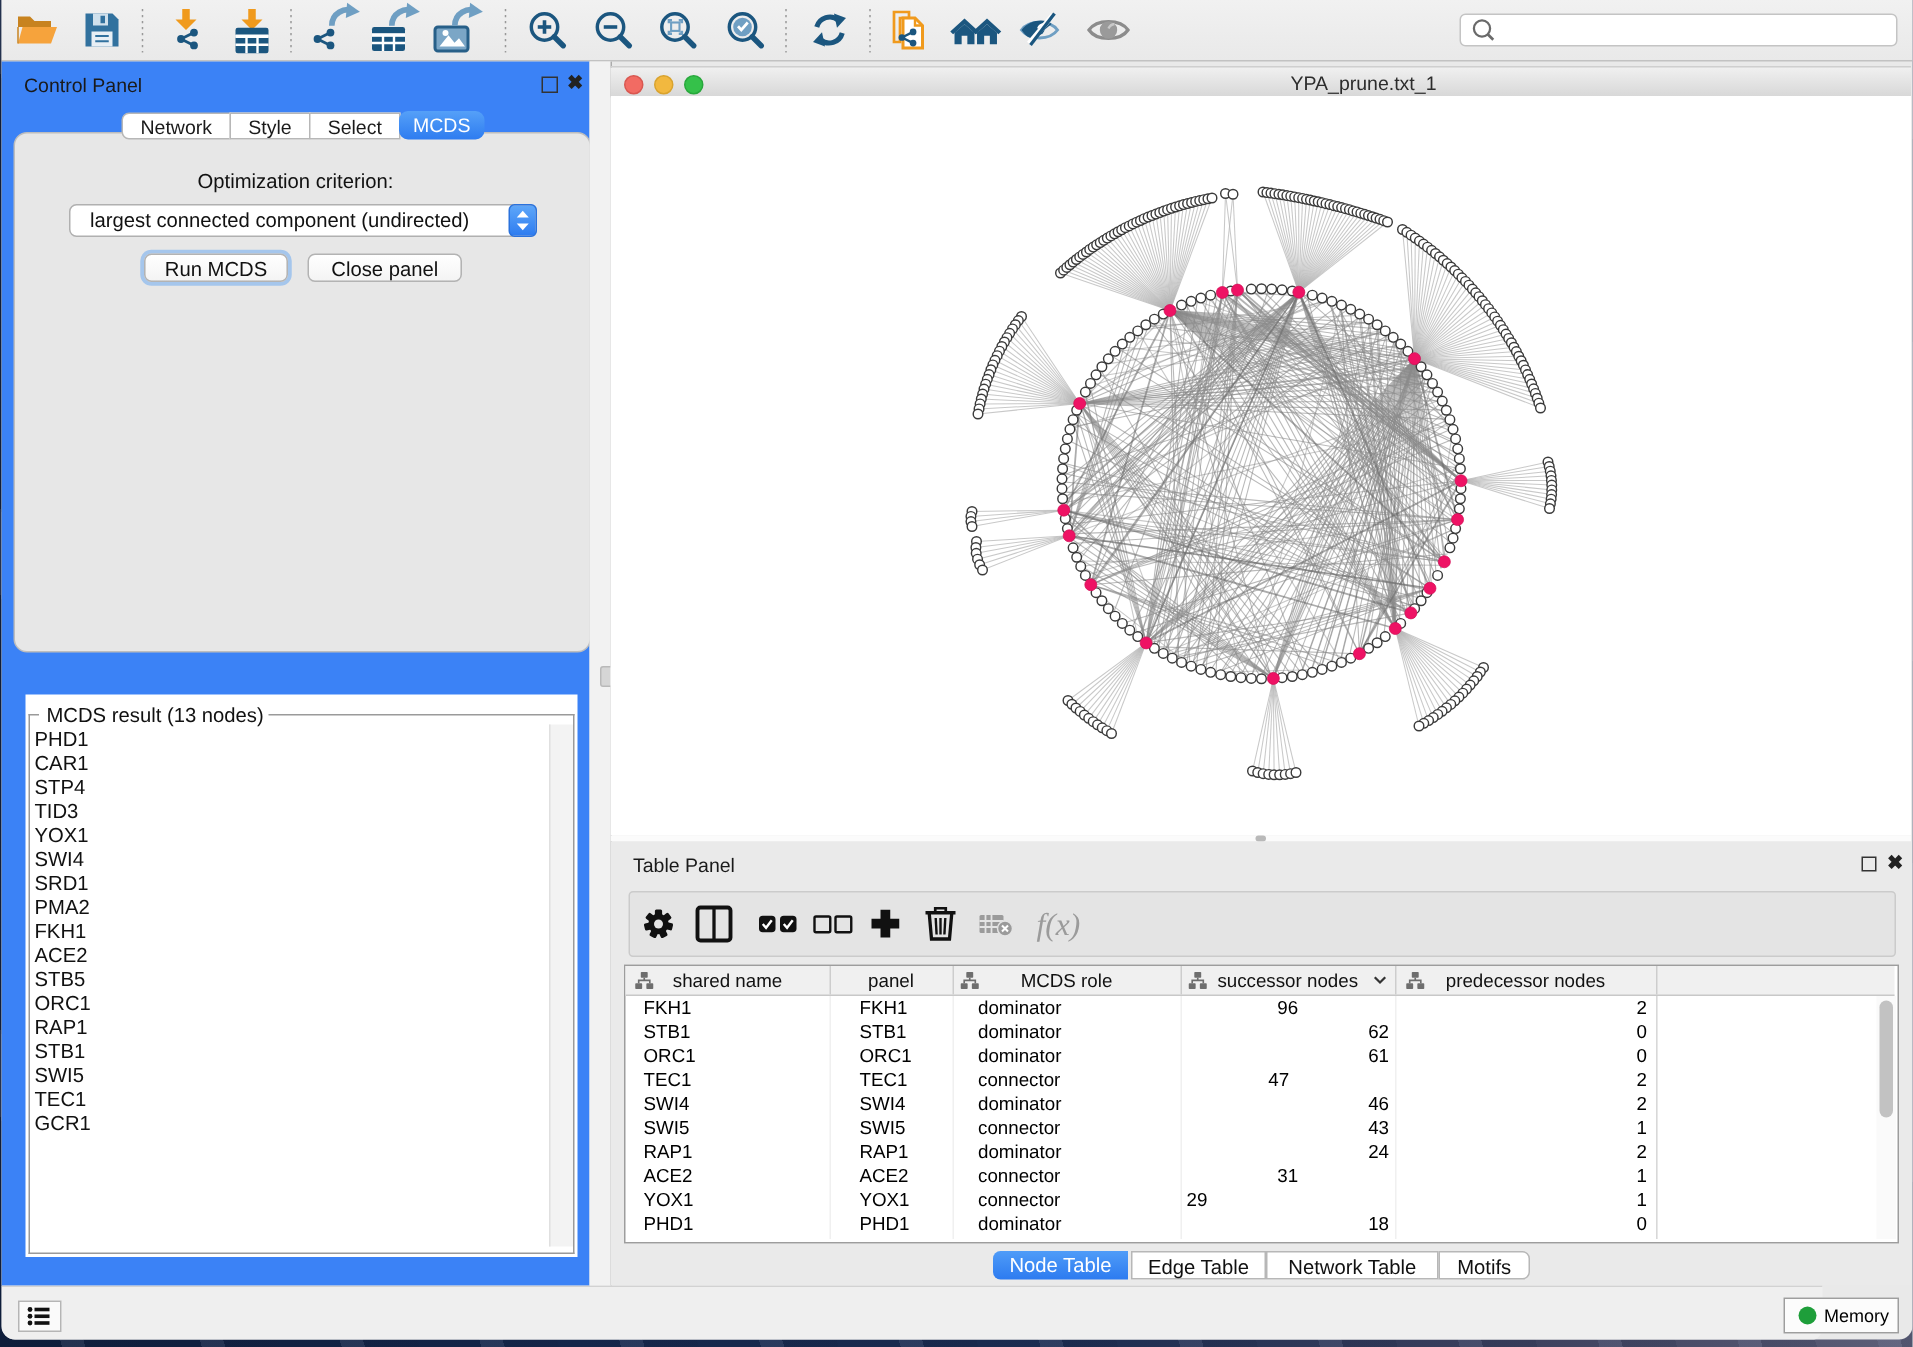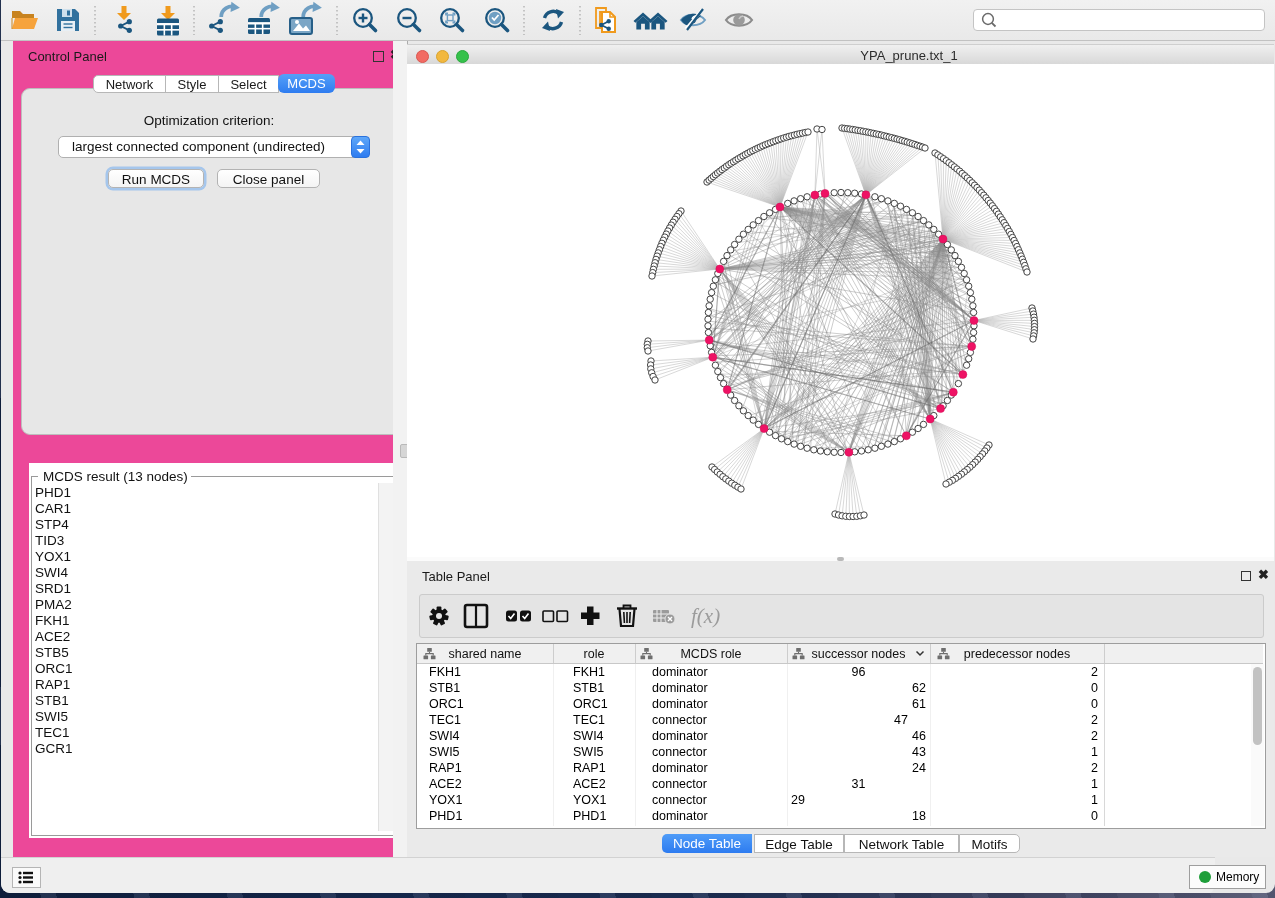--- a/index.html
+++ b/index.html
@@ -9,21 +9,21 @@
    repeating-linear-gradient(75deg, rgba(130,140,170,0.0) 0 40px, rgba(130,140,170,0.18) 40px 55px, rgba(20,30,60,0.15) 55px 90px),
    linear-gradient(90deg,#0e1d3a 0%,#14264a 30%,#1b2c50 55%,#3d415e 80%,#5d5f78 100%);}
 #win{position:absolute;left:1px;top:0;width:1274px;height:893px;background:#e9e9e9;
   border-radius:0 0 9px 9px;overflow:hidden}
 
 #toolbar{position:absolute;left:0;top:0;width:1274px;height:40px;
   background:linear-gradient(#f1f1f1,#e9e9e9);border-bottom:1px solid #c2c2c2}
 #searchbox{position:absolute;left:972px;top:9px;width:290px;height:20px;background:#fff;
   border:1px solid #c4c4c4;border-radius:4px}
 
-#ctrl{position:absolute;left:12px;top:41px;width:392px;height:816px;background:#ec4899}
+#ctrl{position:absolute;left:0;top:41px;width:392px;height:816px;background:#3b82f6}
 #ctrl .title{position:absolute;left:15px;top:8px;font-size:13px;color:#1a1a1a}
 #cp-float{position:absolute;left:360px;top:10px;width:9px;height:9px;border:1.6px solid #333}
 #cp-close{position:absolute;left:377px;top:6px;font-size:13px;font-weight:bold;color:#222}
 #innerbox{position:absolute;left:8px;top:47px;width:383px;height:345px;background:#e7e7e7;
   border:1px solid #bdbdbd;border-radius:9px}
 .tab{position:absolute;top:34px;height:15px;background:#fff;border:1px solid #b7b7b7;
   font-size:13px;color:#1a1a1a;text-align:center;padding-top:1px}
 .tab.first{border-radius:5px 0 0 5px}
 #tab-mcds{position:absolute;left:265px;top:33px;width:57px;height:17px;border-radius:6px;
   background:linear-gradient(#55a0f8,#2e7cf0);color:#fff;font-size:13px;text-align:center;
@@ -1199,21 +1199,21 @@
           </g>
           <text x="271" y="28" font-family="Liberation Serif" font-style="italic" font-size="21" fill="#9b9b9b">f(x)</text>
         </svg>
       </div>
     <div id="tbl">
         <div id="tblhead">
           <div class="hcol" style="left:0px;width:136px">
             <div class="hlab">shared name</div>
           </div>
           <div class="hcol" style="left:136px;width:82px">
-            <div class="hlab">role</div>
+            <div class="hlab">panel</div>
           </div>
           <div class="hcol" style="left:218px;width:152px">
             <div class="hlab">MCDS role</div>
           </div>
           <div class="hcol" style="left:370px;width:143px">
             <div class="hlab">successor nodes</div>
           </div>
           <div class="hcol" style="left:513px;width:174px">
             <div class="hlab">predecessor nodes</div>
           </div>
@@ -1270,21 +1270,21 @@
         <div class="cell" style="left:374px;top:37px;width:135px;text-align:right">62</div>
         <div class="cell" style="left:516px;top:37px;width:165px;text-align:right">0</div>
         <div class="cell" style="left:12px;top:53px">ORC1</div>
         <div class="cell" style="left:156px;top:53px">ORC1</div>
         <div class="cell" style="left:235px;top:53px">dominator</div>
         <div class="cell" style="left:374px;top:53px;width:135px;text-align:right">61</div>
         <div class="cell" style="left:516px;top:53px;width:165px;text-align:right">0</div>
         <div class="cell" style="left:12px;top:69px">TEC1</div>
         <div class="cell" style="left:156px;top:69px">TEC1</div>
         <div class="cell" style="left:235px;top:69px">connector</div>
-        <div class="cell" style="left:356px;top:69px;width:135px;text-align:right">47</div>
+        <div class="cell" style="left:368px;top:69px;width:135px;text-align:center">47</div>
         <div class="cell" style="left:516px;top:69px;width:165px;text-align:right">2</div>
         <div class="cell" style="left:12px;top:85px">SWI4</div>
         <div class="cell" style="left:156px;top:85px">SWI4</div>
         <div class="cell" style="left:235px;top:85px">dominator</div>
         <div class="cell" style="left:374px;top:85px;width:135px;text-align:right">46</div>
         <div class="cell" style="left:516px;top:85px;width:165px;text-align:right">2</div>
         <div class="cell" style="left:12px;top:101px">SWI5</div>
         <div class="cell" style="left:156px;top:101px">SWI5</div>
         <div class="cell" style="left:235px;top:101px">connector</div>
         <div class="cell" style="left:374px;top:101px;width:135px;text-align:right">43</div>

